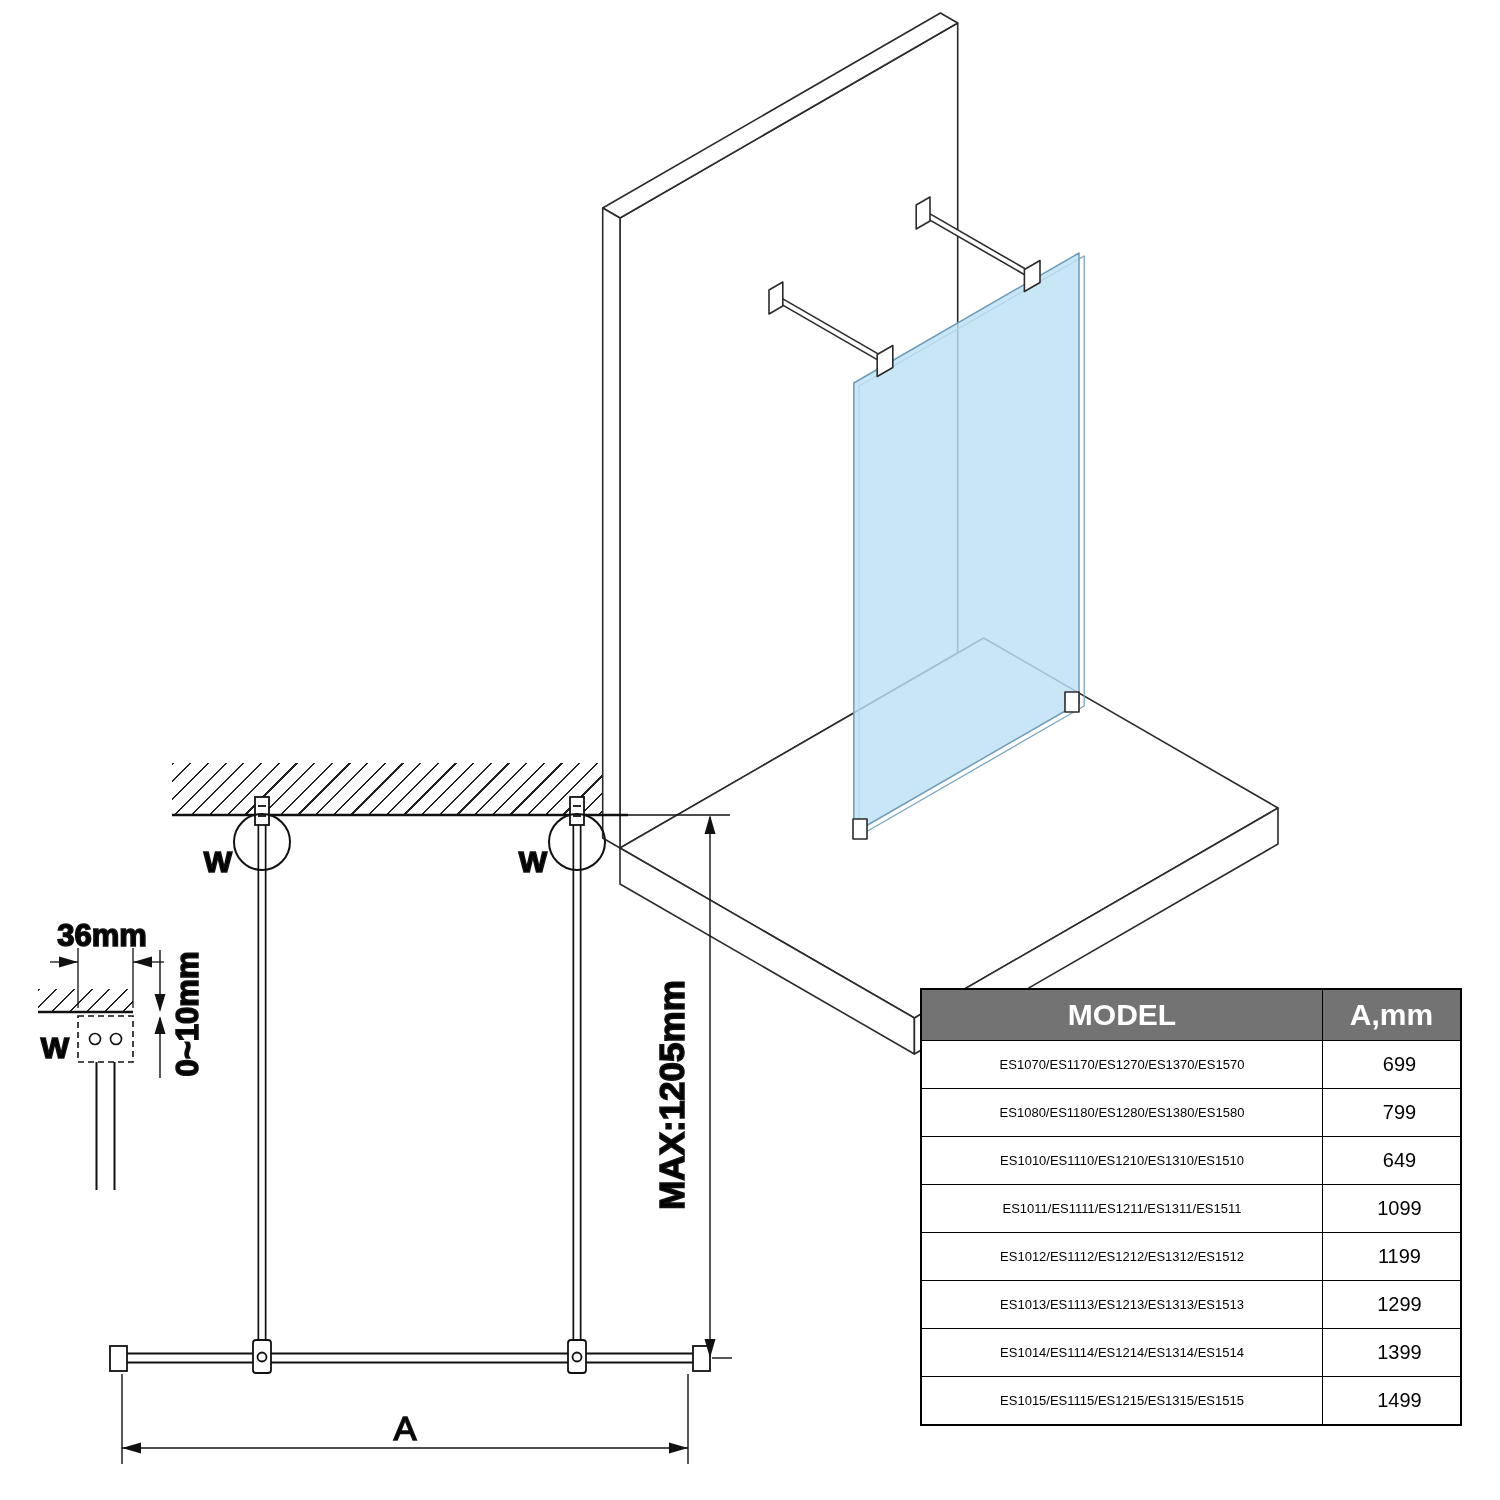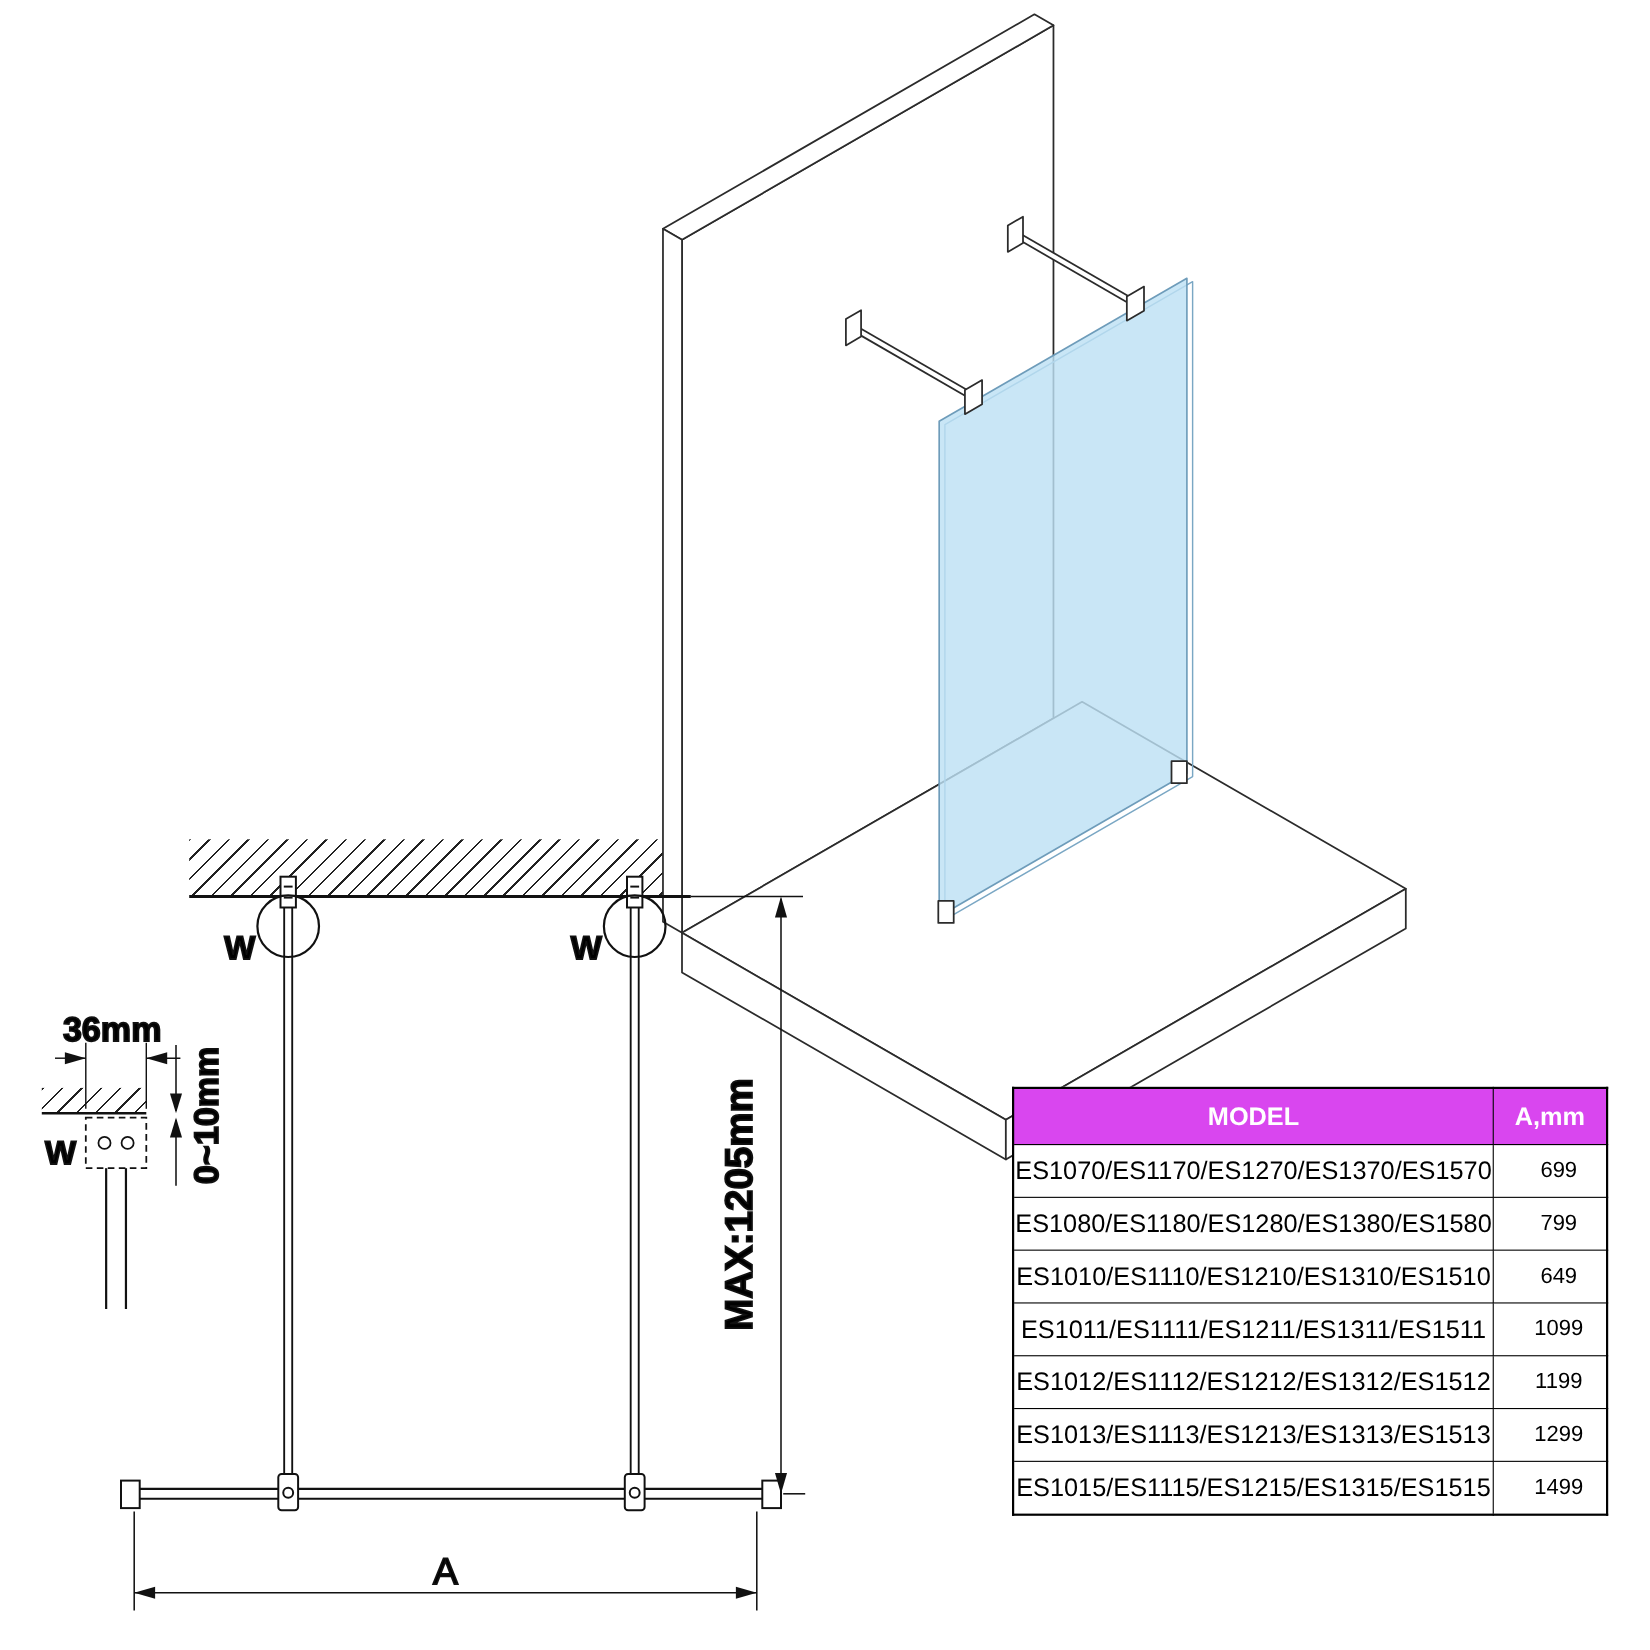--- a/index.html
+++ b/index.html
@@ -10,23 +10,23 @@
   #hatch-main{left:172px;top:763px;width:456px;height:52px;}
   #hatch-detail{left:38px;top:989px;width:95px;height:23px;}
   #drawing{position:absolute;left:0;top:0;}
   svg text{font-family:"Liberation Sans","DejaVu Sans",sans-serif;fill:#000;}
   .dim-label{font-size:31px;font-weight:700;}
   .dim-label-lg{font-size:35px;font-weight:700;}
   .w-label{font-size:30px;font-weight:700;}
   .a-label{font-size:34px;font-weight:400;}
   #size-table{position:absolute;left:920px;top:988px;width:542px;border-collapse:collapse;
               border:2px solid #000;background:#fff;}
-  #size-table th{background:#d946ef;color:#fff;font-size:23px;font-weight:700;height:48px;border:1px solid #000;}
+  #size-table th{background:#737373;color:#fff;font-size:30px;font-weight:700;height:48px;border:1px solid #000;}
   #size-table td{border:1px solid #000;height:45px;text-align:center;vertical-align:middle;color:#000;}
-  #size-table td.model-cell{font-size:23px;width:398px;}
+  #size-table td.model-cell{font-size:13px;width:398px;}
   #size-table td.value-cell{font-size:20px;padding-left:17px;}
 </style>
 </head>
 <body>
 
 <div id="page">
 
   <div id="hatch-main" class="hatch"></div>
   <div id="hatch-detail" class="hatch"></div>
 
@@ -185,18 +185,22 @@
       </tr>
       <tr>
         <td class="model-cell">ES1012/ES1112/ES1212/ES1312/ES1512</td>
         <td class="value-cell">1199</td>
       </tr>
       <tr>
         <td class="model-cell">ES1013/ES1113/ES1213/ES1313/ES1513</td>
         <td class="value-cell">1299</td>
       </tr>
       <tr>
+        <td class="model-cell">ES1014/ES1114/ES1214/ES1314/ES1514</td>
+        <td class="value-cell">1399</td>
+      </tr>
+      <tr>
         <td class="model-cell">ES1015/ES1115/ES1215/ES1315/ES1515</td>
         <td class="value-cell">1499</td>
       </tr>
     </tbody>
   </table>
 </div>
 
 </body></html>

